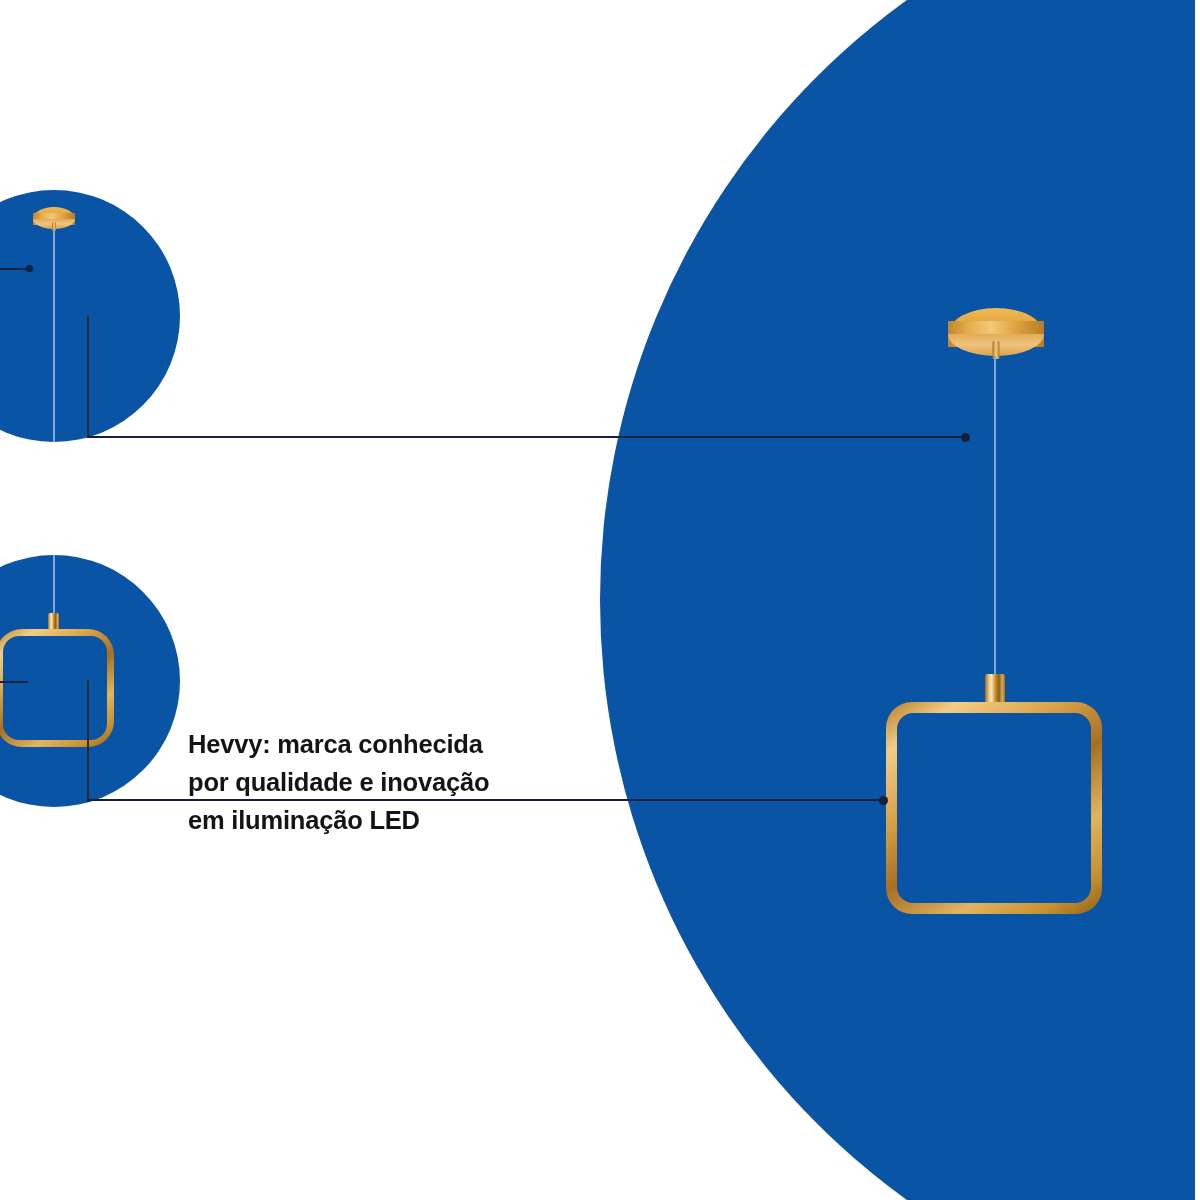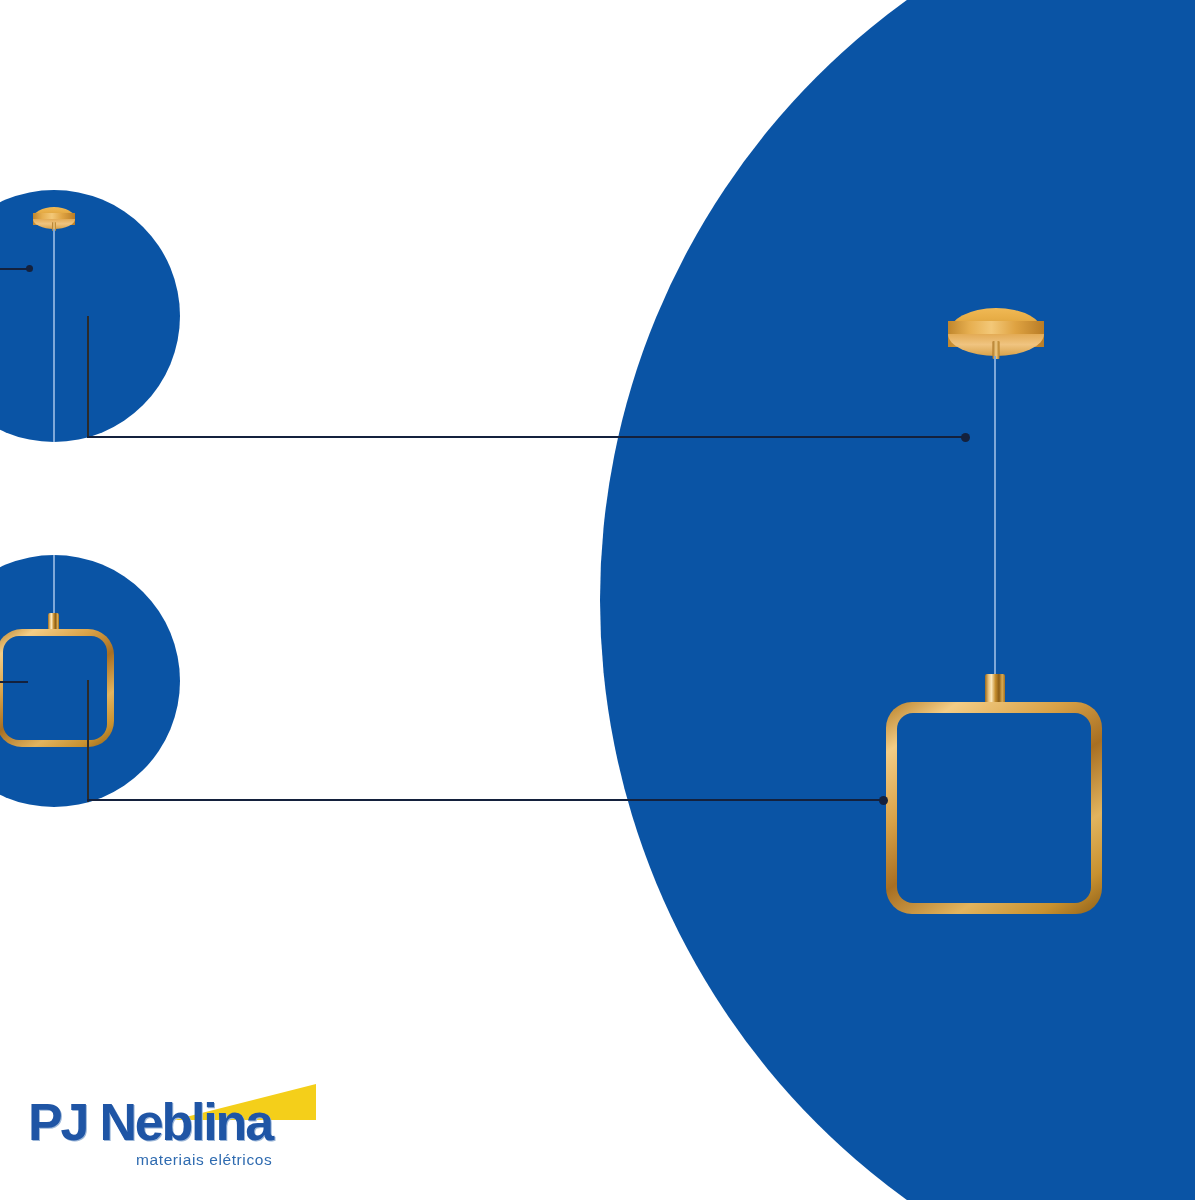--- a/index.html
+++ b/index.html
@@ -165,20 +165,18 @@
     <div class="ring-outer" style="left:68px;top:74px;width:118px;height:118px;">
       <div class="ring-inner" style="left:7px;top:7px;right:7px;bottom:7px;"></div>
     </div>
     <div class="stub" style="left:0px;top:126px;width:100px;"></div>
   </div>
 
   <div class="lead-v" style="left:87px;top:680px;height:122px;"></div>
   <div class="lead-h" style="left:87px;top:799px;width:798px;"></div>
   <div class="lead-dot" style="left:879px;top:796px;"></div>
 
+  <p class="txt t2">Hevvy: marca conhecida
+por qualidade e inovação
+em iluminação LED</p>
 
-  <div class="logo">
-    <div class="wedge"></div>
-    <div class="wordmark">PJ Neblina</div>
-    <div class="tagline">materiais elétricos</div>
-  </div>
 
 </div>
 
 </body></html>

